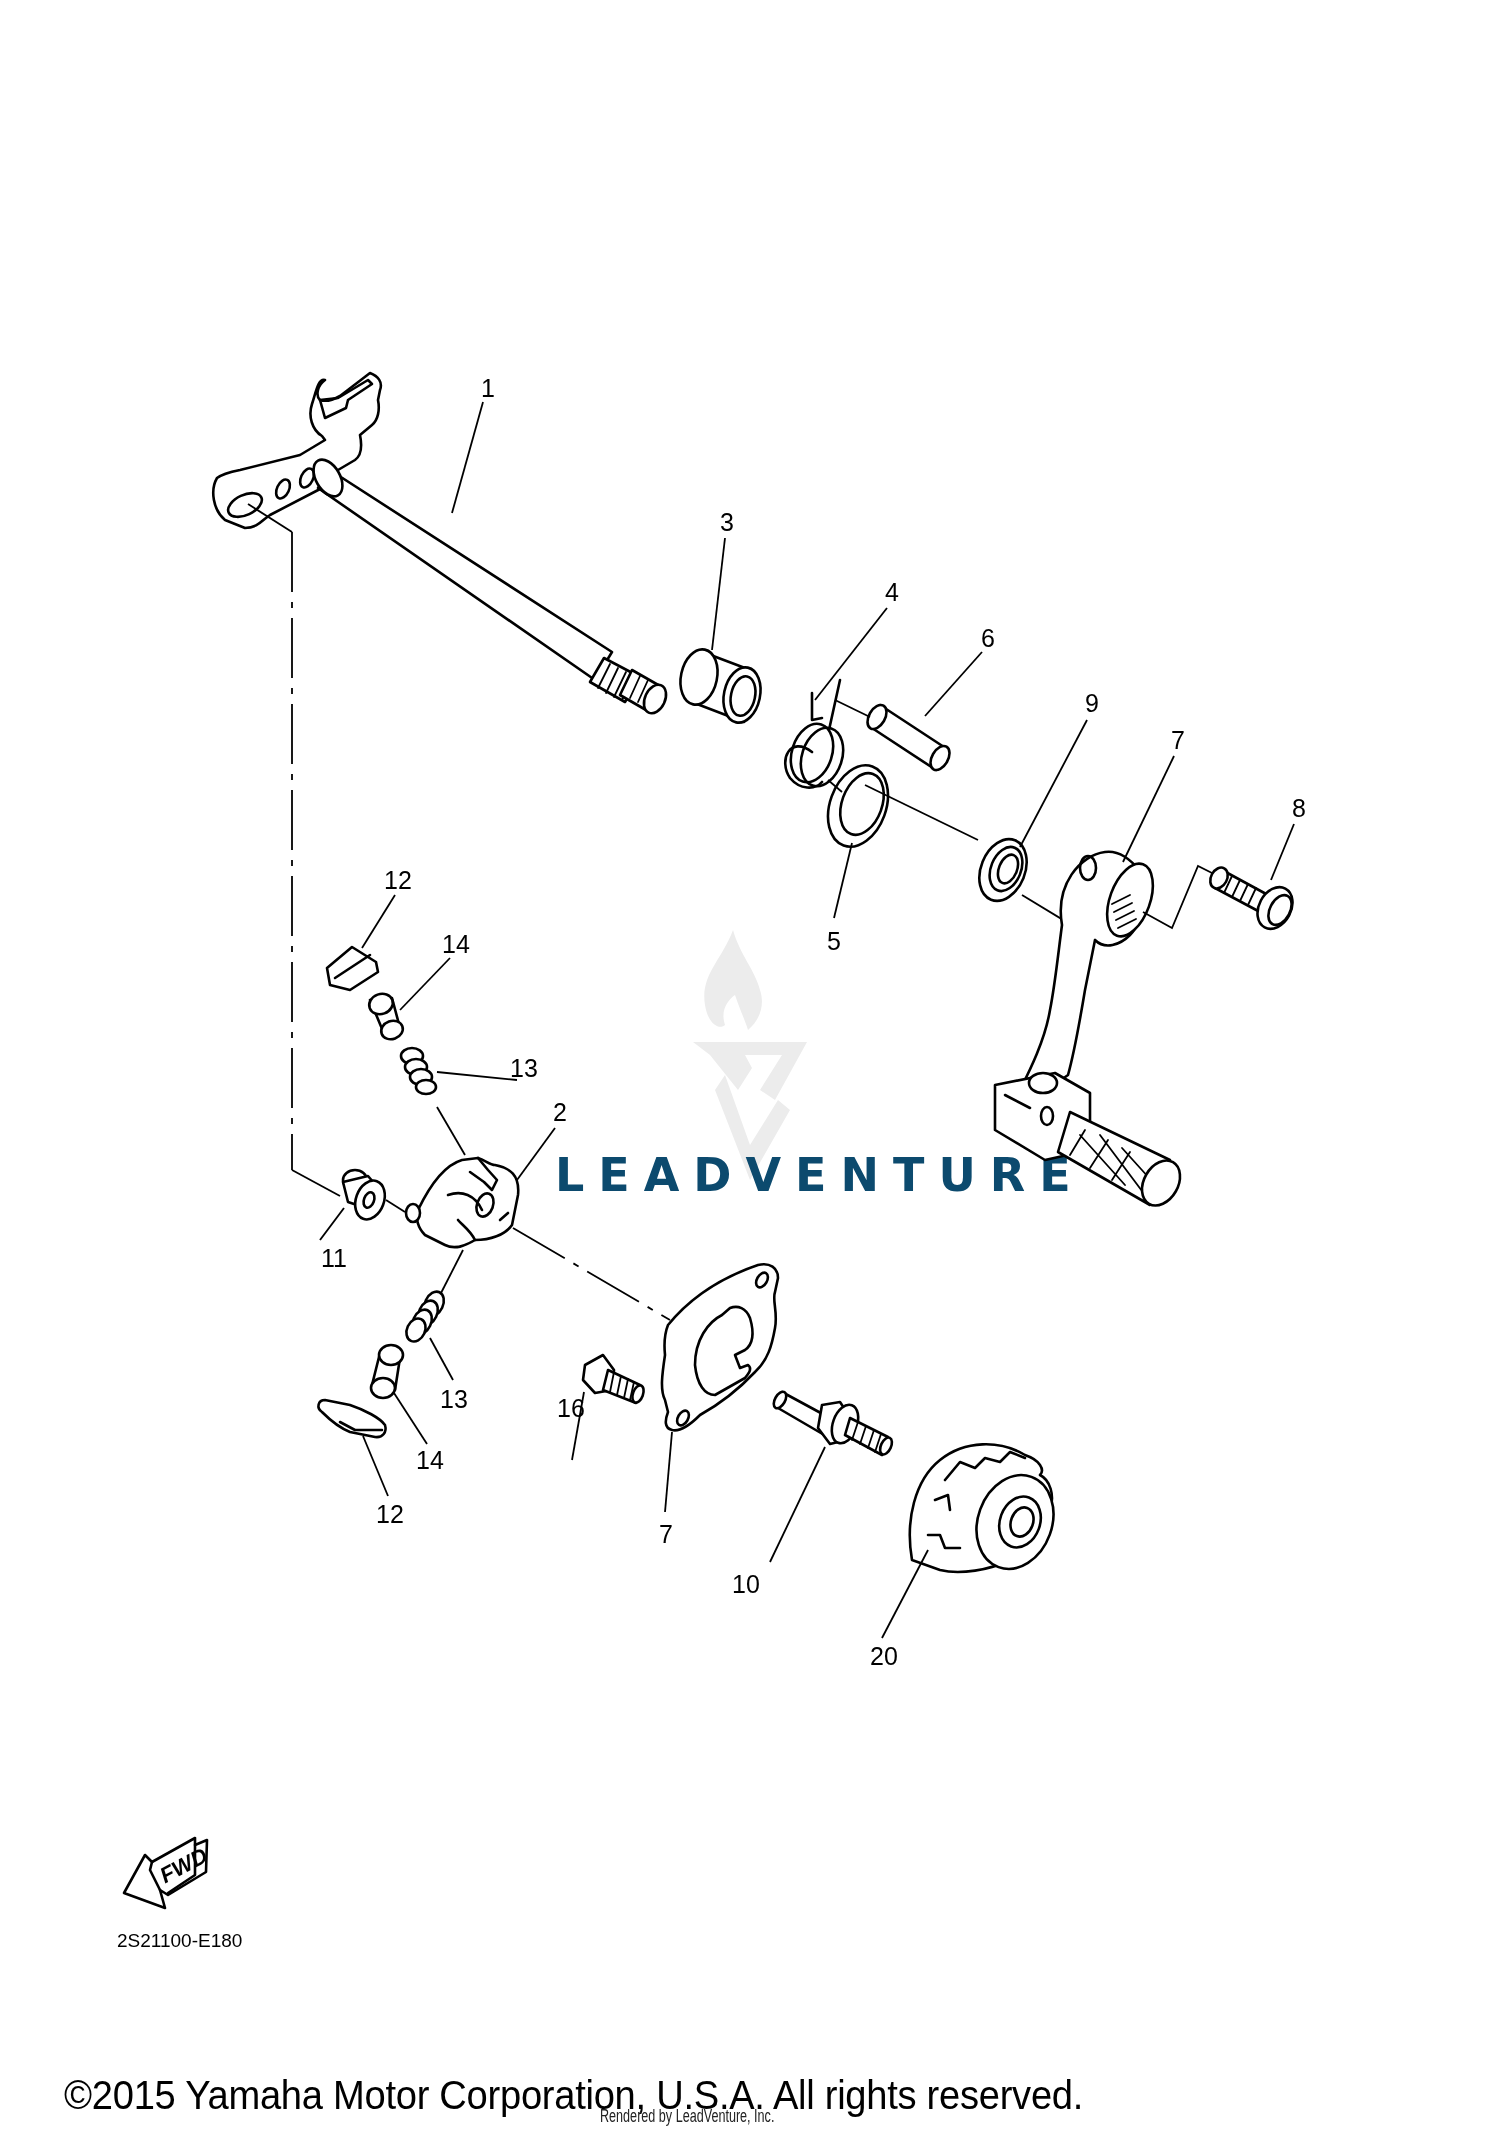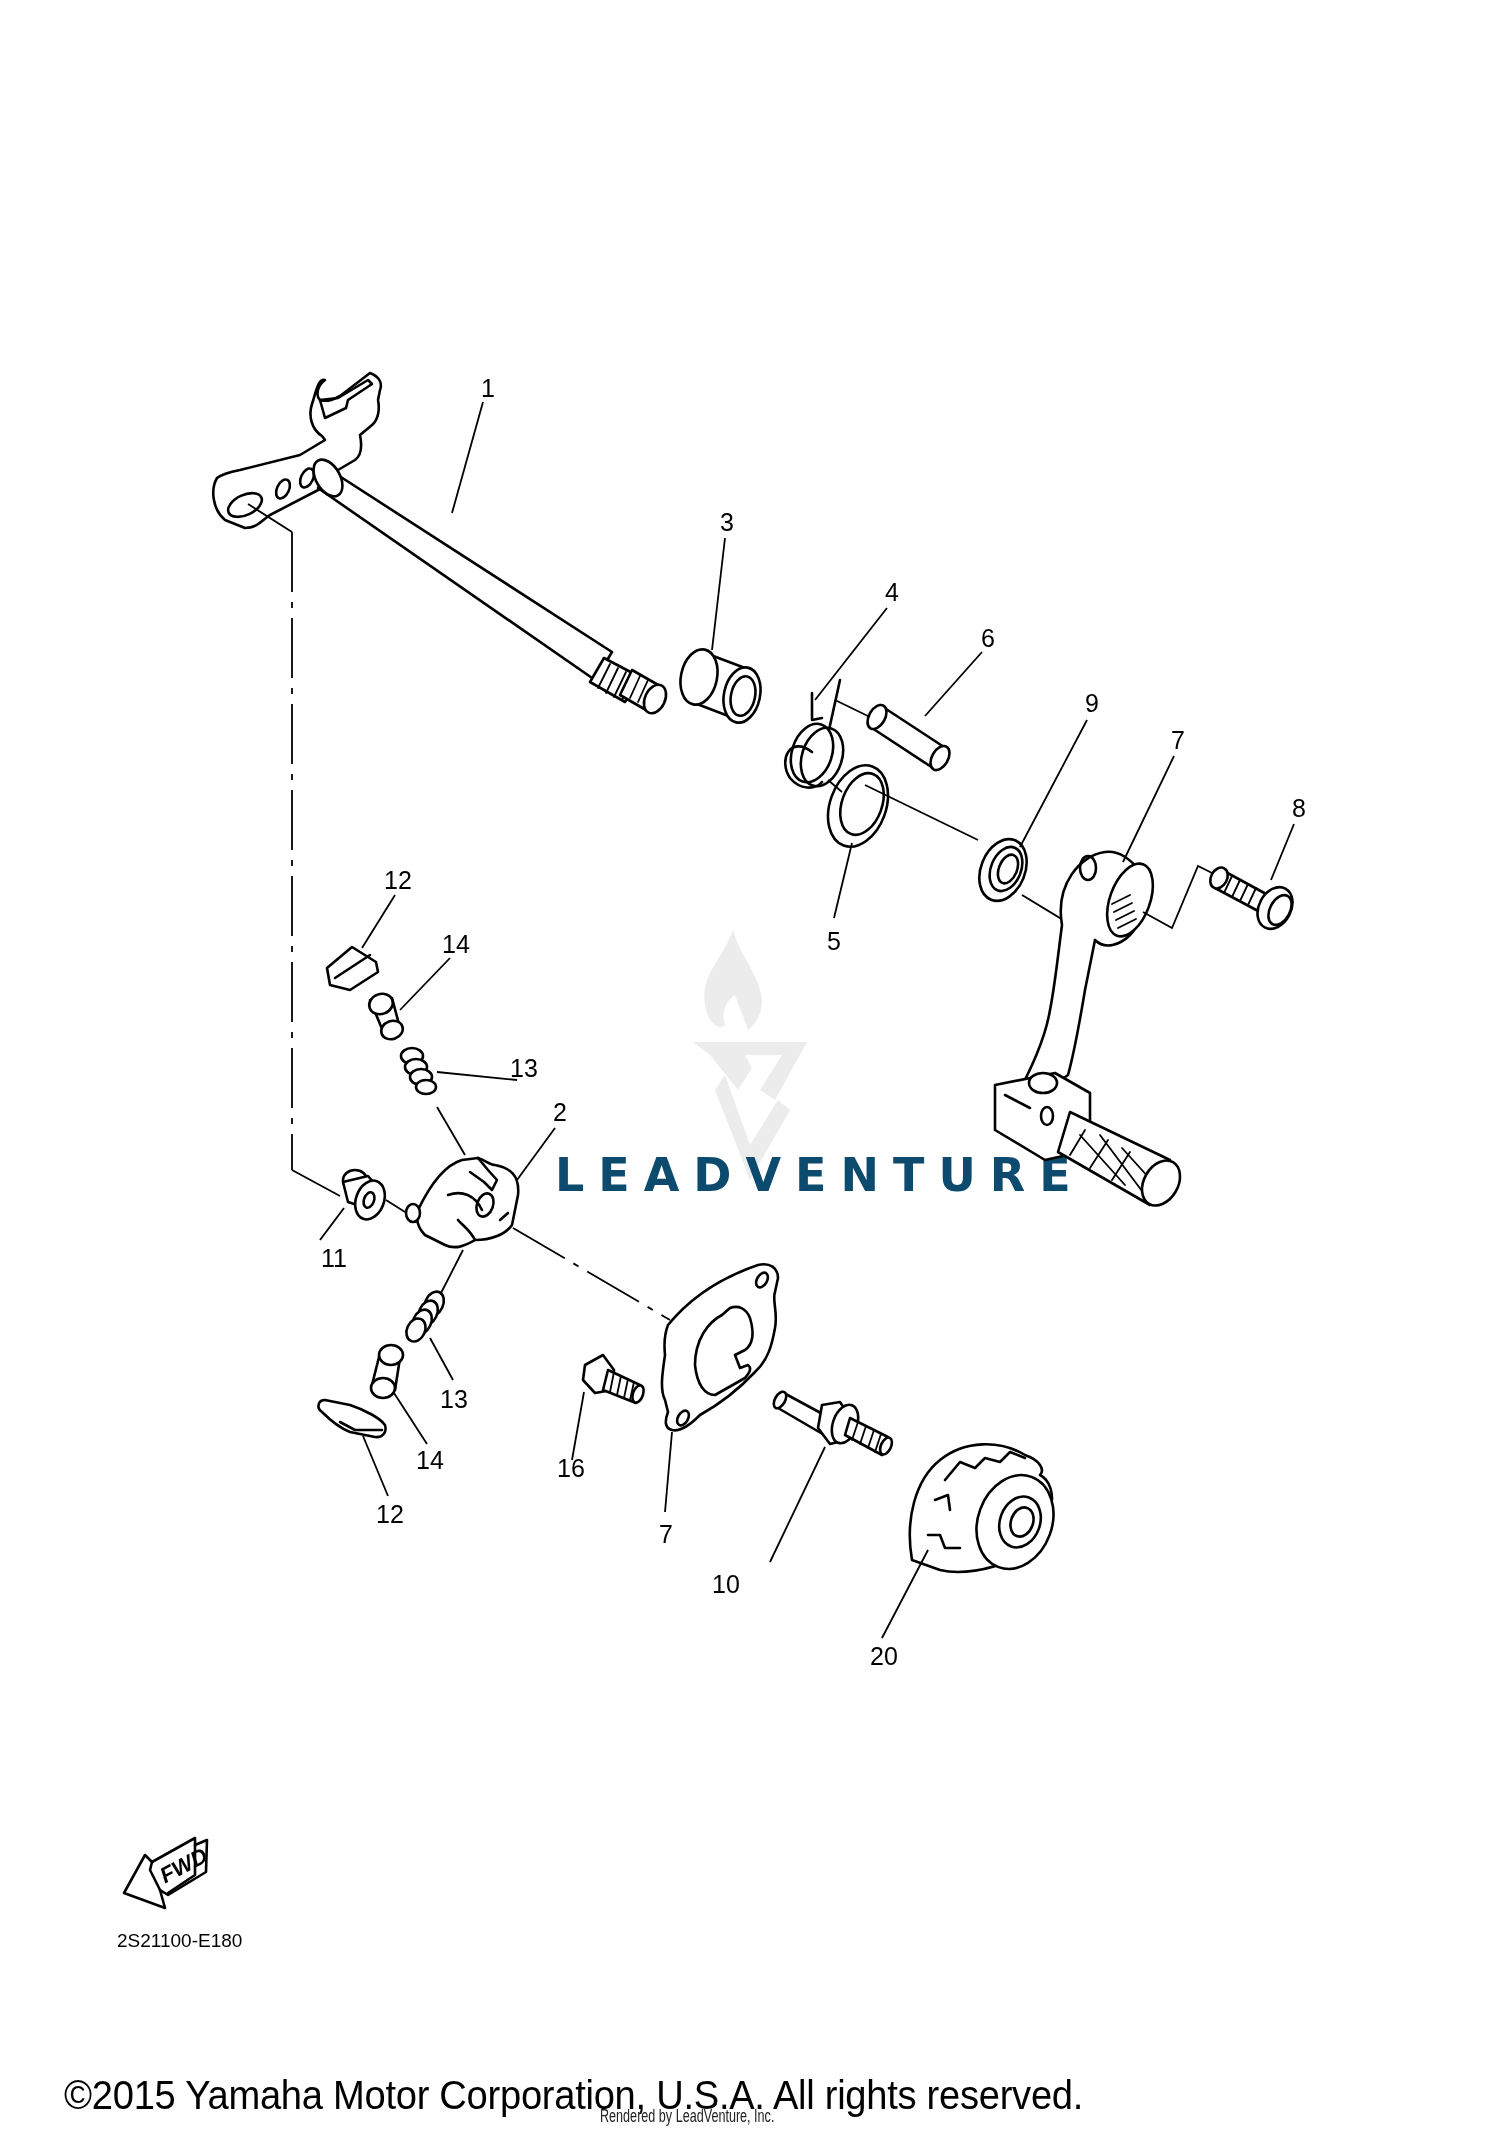--- a/index.html
+++ b/index.html
@@ -246,28 +246,28 @@
 
 <div class="callout" style="left:488px;top:388px">1</div>
 <div class="callout" style="left:560px;top:1112px">2</div>
 <div class="callout" style="left:727px;top:522px">3</div>
 <div class="callout" style="left:892px;top:592px">4</div>
 <div class="callout" style="left:834px;top:941px">5</div>
 <div class="callout" style="left:988px;top:638px">6</div>
 <div class="callout" style="left:1178px;top:740px">7</div>
 <div class="callout" style="left:1299px;top:808px">8</div>
 <div class="callout" style="left:1092px;top:703px">9</div>
-<div class="callout" style="left:726px;top:1584px">10</div>
+<div class="callout" style="left:746px;top:1584px">10</div>
 <div class="callout" style="left:334px;top:1258px">11</div>
 <div class="callout" style="left:398px;top:880px">12</div>
 <div class="callout" style="left:390px;top:1514px">12</div>
 <div class="callout" style="left:524px;top:1068px">13</div>
 <div class="callout" style="left:454px;top:1399px">13</div>
 <div class="callout" style="left:456px;top:944px">14</div>
 <div class="callout" style="left:430px;top:1460px">14</div>
 <div class="callout" style="left:666px;top:1534px">7</div>
-<div class="callout" style="left:571px;top:1468px">16</div>
+<div class="callout" style="left:571px;top:1408px">16</div>
 <div class="callout" style="left:884px;top:1656px">20</div>
 
 <div class="ref-code">2S21100-E180</div>
 
 <div class="copyright">©2015 Yamaha Motor Corporation, U.S.A. All rights reserved.</div>
 <div class="rendered-by">Rendered by LeadVenture, Inc.</div>
 
 </body></html>

